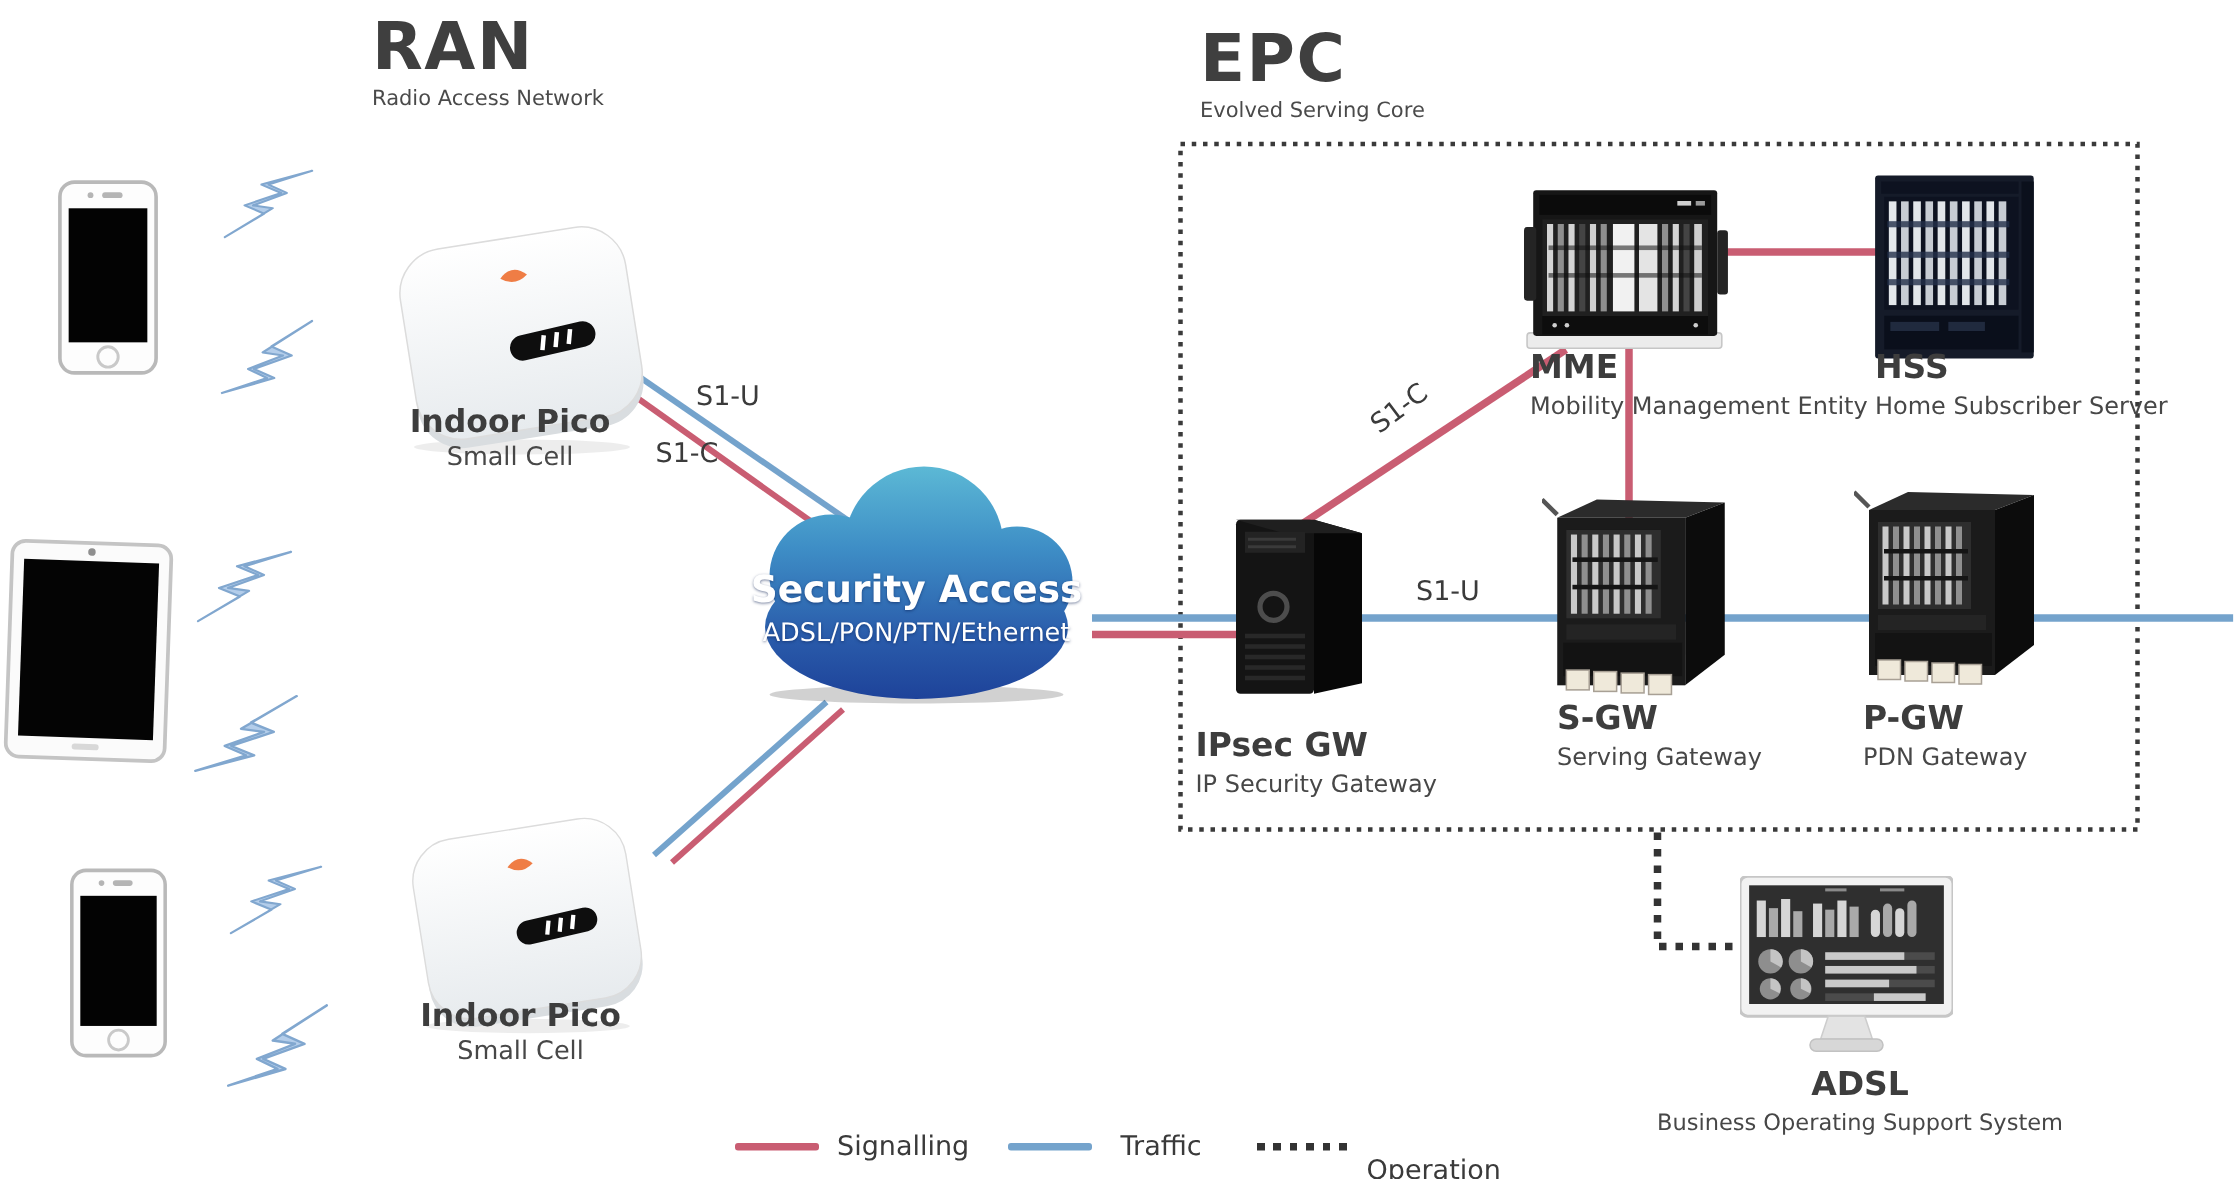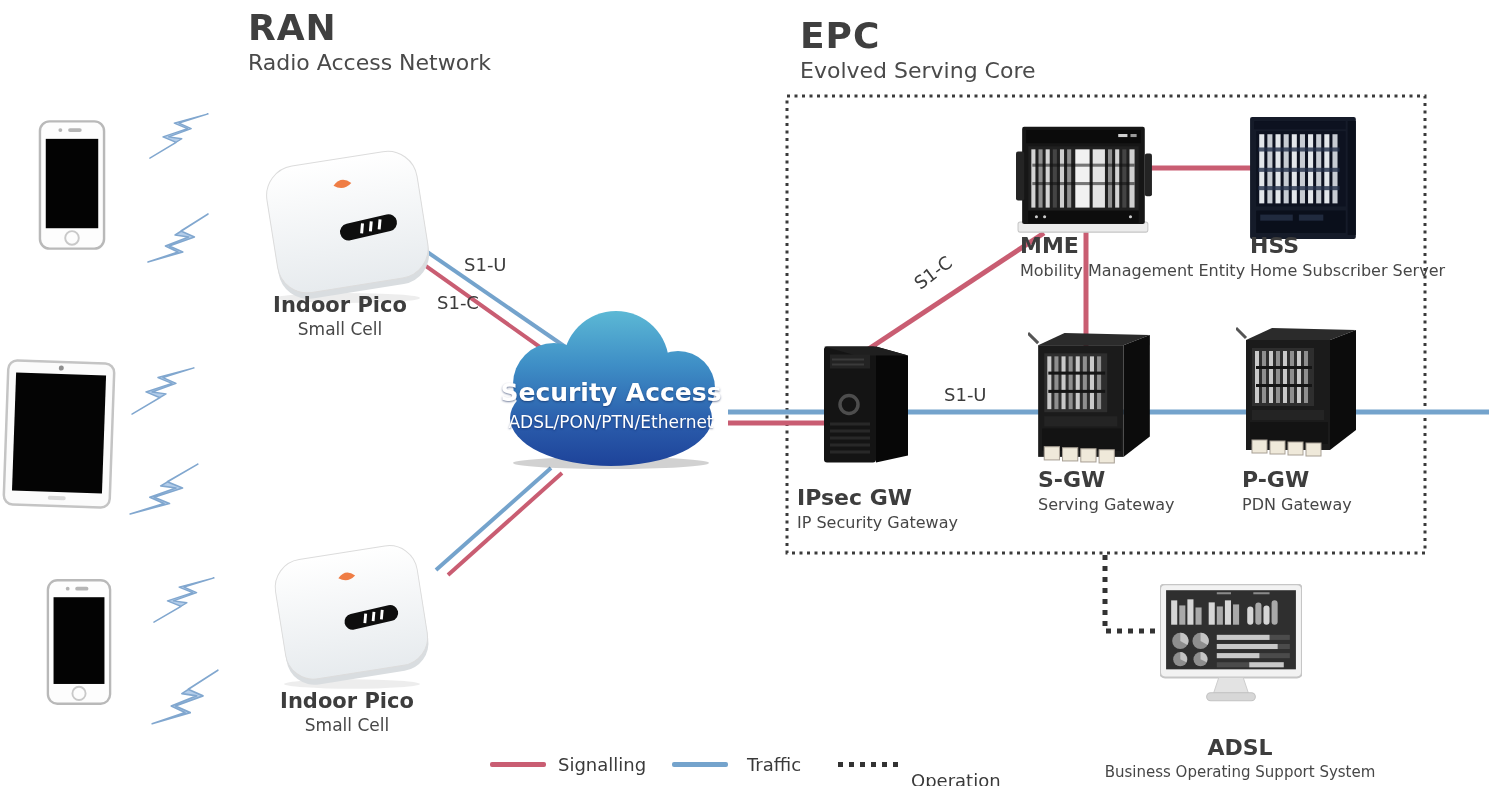--- a/index.html
+++ b/index.html
@@ -1,25 +1,25 @@
 <!DOCTYPE html>
 <html><head>
 <meta charset="utf-8">
 <style>
   html,body{margin:0;padding:0;background:#fff;}
   #stage{position:relative;width:1489px;height:786px;background:#fff;overflow:hidden;
          font-family:"DejaVu Sans","Liberation Sans",sans-serif;color:#3d3d3d;}
   .abs{position:absolute;}
   .z1{z-index:1;} .z2{z-index:2;} .z3{z-index:3;}
-  .big-title{font-size:36px;font-weight:600;letter-spacing:1px;color:#3f3f3f;line-height:1.1;}
-  .big-sub{font-size:22px;color:#4a4a4a;margin-top:2px;}
+  .big-title{font-size:44px;font-weight:600;letter-spacing:1px;color:#3f3f3f;line-height:1.1;}
+  .big-sub{font-size:14px;color:#4a4a4a;margin-top:2px;}
   .node-label{color:#3d3d3d;line-height:1.25;}
   .node-label .nname{font-size:22px;font-weight:bold;}
   .node-label .nsub{font-size:16px;color:#474747;margin-top:1px;}
-  .center{text-align:center;margin-top:24px;}
+  .center{text-align:center;}
   .link-label{font-size:18px;color:#3b3b3b;}
   .legend-label{font-size:18px;color:#3a3a3a;}
   .swatch{height:5px;border-radius:2px;}
   .dotted-swatch{height:5px;background:repeating-linear-gradient(90deg,#333 0 5px,transparent 5px 11px);}
   .rot180{transform:rotate(180deg);}
   svg{display:block;}
   .cloud-text{position:absolute;left:0;width:100%;text-align:center;color:#fff;
               text-shadow:0 1px 2px rgba(10,30,80,.55);}
   .cloud-title{top:78px;font-size:25px;font-weight:bold;}
   .cloud-sub{top:112px;font-size:17px;}

